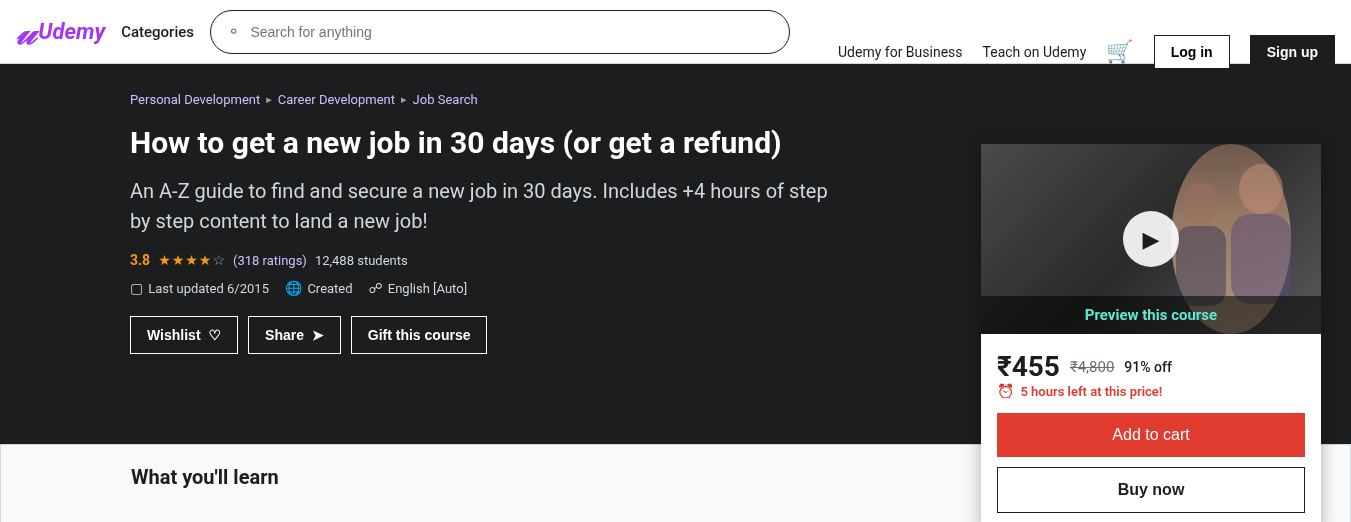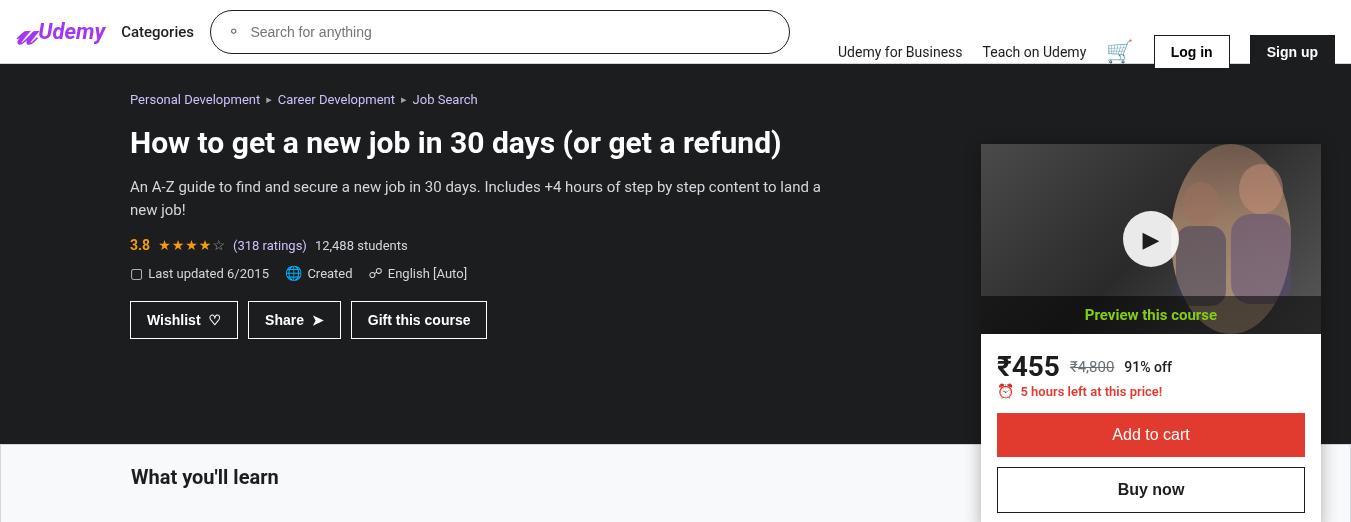--- a/index.html
+++ b/index.html
@@ -33,21 +33,21 @@
       color: #fff; font-size: 14px; font-weight: 700; cursor: pointer; border-radius: 0;
     }
 
     
     .hero { background: #1c1d1f; padding: 28px 0 28px 130px; display: flex; min-height: 380px; position: relative; }
     .hero-content { max-width: 750px; color: #fff; flex: 1; padding-right: 40px; }
     .breadcrumb { display: flex; align-items: center; gap: 6px; margin-bottom: 16px; font-size: 13px; }
     .breadcrumb a { color: #cec0fc; text-decoration: none; cursor: pointer; }
     .breadcrumb-sep { color: #9fa4a8; font-size: 11px; }
     .course-title { font-size: 30px; font-weight: 700; color: #fff; line-height: 1.3; margin-bottom: 14px; }
-    .course-desc { font-size: 15px; color: #d1d7dc; margin-bottom: 16px; line-height: 1.5; }
+    .course-desc { font-size: 20px; color: #d1d7dc; margin-bottom: 16px; line-height: 1.5; }
     .rating-row { display: flex; align-items: center; gap: 8px; margin-bottom: 12px; }
     .rating-num { color: #f69c08; font-weight: 700; font-size: 14px; }
     .stars { display: flex; gap: 1px; }
     .star { color: #f69c08; font-size: 14px; }
     .star-empty { color: #9fa4a8; font-size: 14px; }
     .ratings-count { color: #cec0fc; font-size: 13px; }
     .students-count { color: #d1d7dc; font-size: 13px; }
     .created-by { font-size: 13px; color: #d1d7dc; margin-bottom: 10px; }
     .created-by a { color: #cec0fc; text-decoration: underline; cursor: pointer; }
     .meta-row { display: flex; align-items: center; gap: 16px; font-size: 13px; color: #d1d7dc; margin-bottom: 20px; }
@@ -71,21 +71,21 @@
       z-index: 20;
     }
     .course-preview {
       width: 100%; height: 190px; background: #3d3d3d; position: relative;
       cursor: pointer; display: flex; align-items: center; justify-content: center;
       overflow: hidden;
     }
     .preview-overlay {
       position: absolute; bottom: 0; left: 0; right: 0;
       background: rgba(0,0,0,0.55); padding: 10px;
-      text-align: center; color: #84cc16; font-size: 15px; font-weight: 700;
+      text-align: center; color: #5eead4; font-size: 15px; font-weight: 700;
     }
     .play-btn {
       width: 56px; height: 56px; background: rgba(255,255,255,0.9);
       border-radius: 50%; display: flex; align-items: center; justify-content: center;
       font-size: 22px; color: #1c1d1f; cursor: pointer; z-index: 5;
     }
     .preview-bg {
       position: absolute; top: 0; left: 0; right: 0; bottom: 0;
       background: linear-gradient(135deg, #4a4a4a 0%, #2a2a2a 50%, #5a5a5a 100%);
     }

